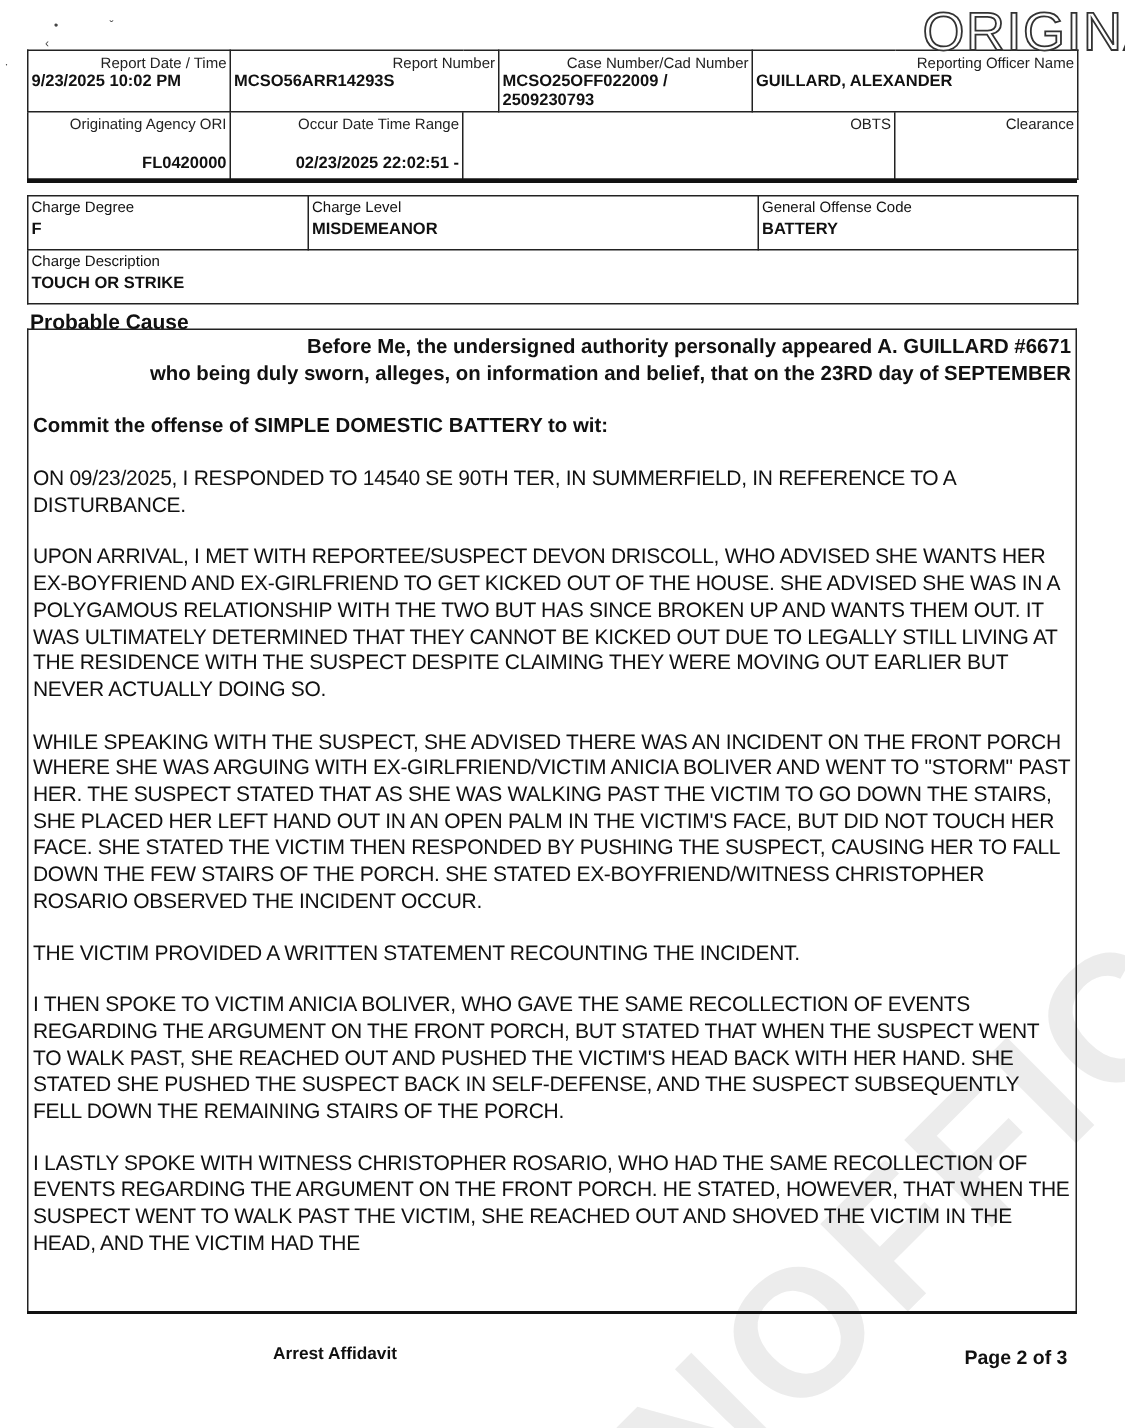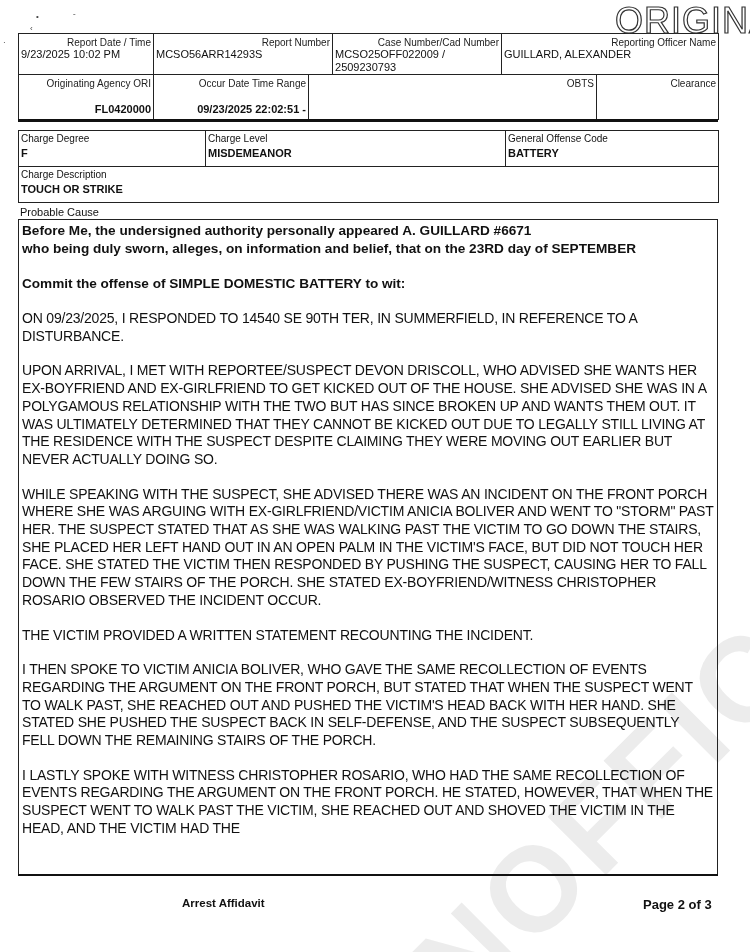--- a/index.html
+++ b/index.html
@@ -7,36 +7,36 @@
 
   .stamp { position: absolute; left: 615px; top: 3px; font-size: 36px; font-weight: normal; letter-spacing: 1px; color: #fff; -webkit-text-stroke: 1.2px #333; font-family: "Liberation Sans", sans-serif; line-height: 1; }
 
   .specks { position: absolute; font-size: 8px; color: #444; }
 
   table.hdr { position: absolute; left: 18px; top: 33px; width: 700px; border-collapse: collapse; table-layout: fixed; }
   table.hdr td { border: 1px solid #222; padding: 0 2px; vertical-align: top; font-size: 10.5px; }
   table.hdr tr.row1 td { height: 40px; }
   table.hdr tr.row2 td { height: 44px; }
   .lbl-c { text-align: right; font-size: 10px; color: #222; display: block; margin-top: 3px; }
-  .val { font-weight: normal; font-size: 11px; display: block; line-height: 13px; }
+  .val { font-weight: bold; font-size: 11px; display: block; line-height: 13px; }
   .val-c { font-weight: bold; font-size: 11px; display: block; text-align: right; margin-top: 14px; }
 
   .thickline { position: absolute; left: 18px; width: 700px; height: 3px; background: #111; }
 
   table.charge { position: absolute; left: 18px; top: 130px; width: 700px; border-collapse: collapse; table-layout: fixed; }
   table.charge td { border: 1px solid #222; padding: 1px 2px; vertical-align: top; font-size: 10px; }
   table.charge tr.r1 td { height: 33px; }
   table.charge tr.r2 td { height: 33px; }
   .clbl { font-size: 10px; display: block; line-height: 14px; }
   .cval { font-size: 11px; font-weight: bold; display: block; line-height: 15px; }
 
-  .pc-label { position: absolute; left: 20px; top: 206px; font-size: 11px; font-weight: normal; }
+  .pc-label { position: absolute; left: 20px; top: 206px; font-size: 14px; font-weight: bold; }
 
   .pc-box { position: absolute; left: 18px; top: 219px; width: 700px; height: 655px; border-left: 1px solid #222; border-right: 1px solid #222; border-top: 1px solid #222; box-sizing: border-box; padding: 2px 3px; overflow: hidden; }
-  .pc-intro { font-weight: bold; font-size: 13.6px; line-height: 18px; margin: 0; }
+  .pc-intro { font-weight: bold; font-size: 13.6px; line-height: 18px; margin: 0; text-align: right; }
   .pc-commit { font-weight: bold; font-size: 13.6px; line-height: 18px; margin: 17px 0 0 0; }
   .pc-para { font-size: 14px; line-height: 17.7px; margin: 17px 0 0 0; letter-spacing: -0.2px; }
 
   .watermark { position: absolute; left: 140px; top: 430px; transform: rotate(-45deg); font-size: 120px; font-weight: bold; color: rgba(150,150,150,0.18); letter-spacing: 6px; white-space: nowrap; pointer-events: none; }
 
   .footer-line { position: absolute; left: 18px; top: 874px; width: 700px; height: 2px; background: #111; }
   .footer-left { position: absolute; left: 182px; top: 897px; font-size: 11.5px; font-weight: bold; }
   .footer-right { position: absolute; left: 643px; top: 897px; font-size: 13px; font-weight: bold; }
 </style>
 </head>
@@ -78,21 +78,21 @@
       <span class="val">GUILLARD, ALEXANDER</span>
     </td>
   </tr>
   <tr class="row2">
     <td>
       <span class="lbl-c">Originating Agency ORI</span>
       <span class="val-c">FL0420000</span>
     </td>
     <td>
       <span class="lbl-c">Occur Date Time Range</span>
-      <span class="val-c">09/23/2025 22:02:51 -</span>
+      <span class="val-c">02/23/2025 22:02:51 -</span>
     </td>
     <td colspan="3">
       <span class="lbl-c">OBTS</span>
       <span class="val-c"></span>
     </td>
     <td>
       <span class="lbl-c">Clearance</span>
       <span class="val-c"></span>
     </td>
   </tr>

